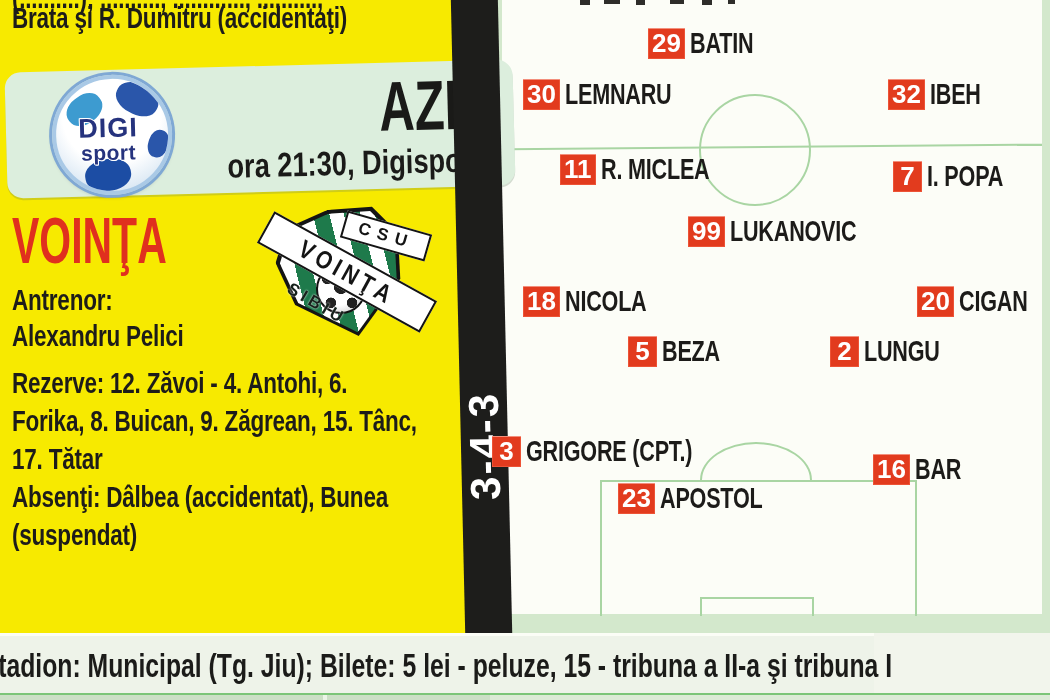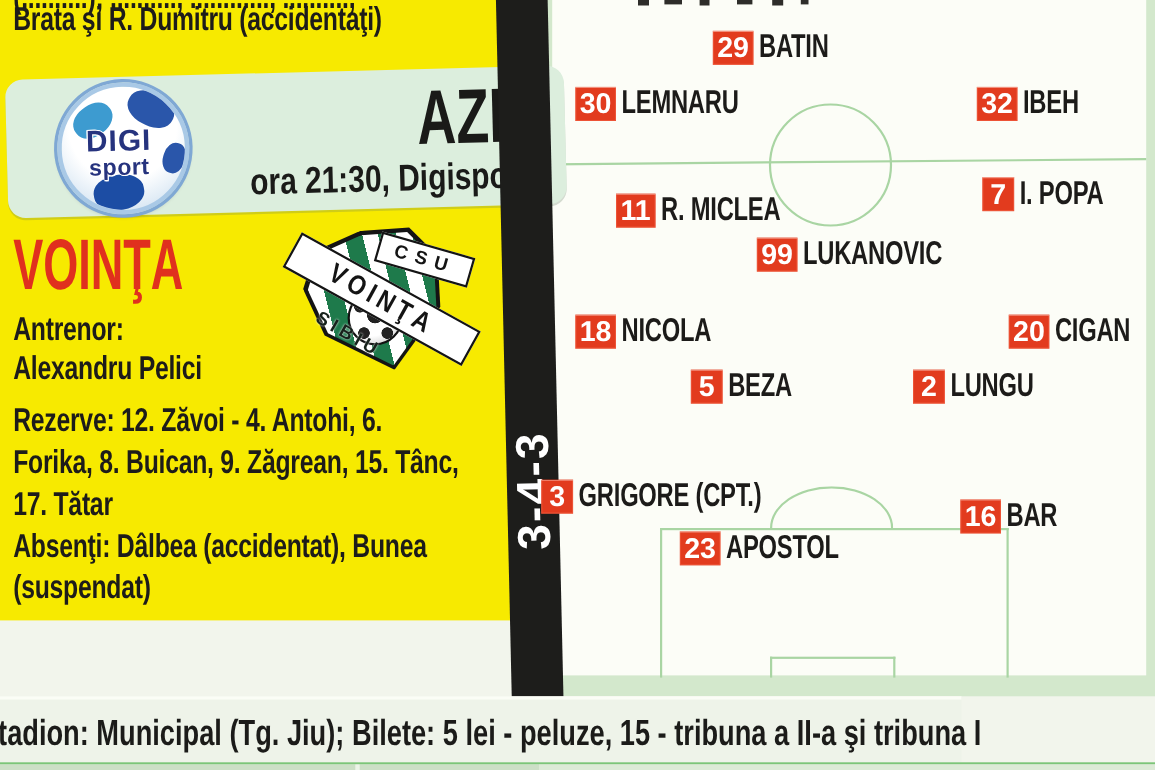--- a/index.html
+++ b/index.html
@@ -2,21 +2,21 @@
 <html><head>
 <meta charset="utf-8">
 <style>
   html,body{margin:0;padding:0;}
   body{
     width:1050px;height:700px;position:relative;overflow:hidden;
     font-family:"Liberation Sans",sans-serif;background:#f2f5ec;
   }
   .abs{position:absolute;}
   
-  .yellow-panel{left:0;top:0;width:474px;height:564px;background:#f7ea00;overflow:hidden;z-index:1;}
+  .yellow-panel{left:0;top:0;width:474px;height:633px;background:#f7ea00;overflow:hidden;z-index:1;}
   .cond{transform:scaleX(0.75);transform-origin:0 50%;white-space:nowrap;}
   .lp-text{color:#1d1c1a;font-size:30px;font-weight:600;letter-spacing:-0.3px;}
   .lp-bold{font-weight:800;}
   .clip-line{left:12px;top:-19px;}
   .inj-line{left:12px;top:1px;}
   .team-title{left:12px;top:203px;font-size:65px;font-weight:900;color:#e0301e;
               transform:scaleX(0.63);transform-origin:0 0;white-space:nowrap;letter-spacing:0;}
   .l-coachlab{left:12px;top:283px;}
   .l-coach{left:12px;top:319px;}
   .l-r1{left:12px;top:366px;}
@@ -188,21 +188,21 @@
       <span class="pname">BATIN</span>
     </div>
     <div class="player" style="left: 523px; top: 77px;">
       <span class="pnum">30</span>
       <span class="pname">LEMNARU</span>
     </div>
     <div class="player" style="left: 888px; top: 77px;">
       <span class="pnum">32</span>
       <span class="pname">IBEH</span>
     </div>
-    <div class="player" style="left: 560px; top: 174px;">
+    <div class="player" style="left: 560px; top: 152px;">
       <span class="pnum">11</span>
       <span class="pname">R. MICLEA</span>
     </div>
     <div class="player" style="left: 893px; top: 159px;">
       <span class="pnum">7</span>
       <span class="pname">I. POPA</span>
     </div>
     <div class="player" style="left: 688px; top: 214px;">
       <span class="pnum">99</span>
       <span class="pname">LUKANOVIC</span>

